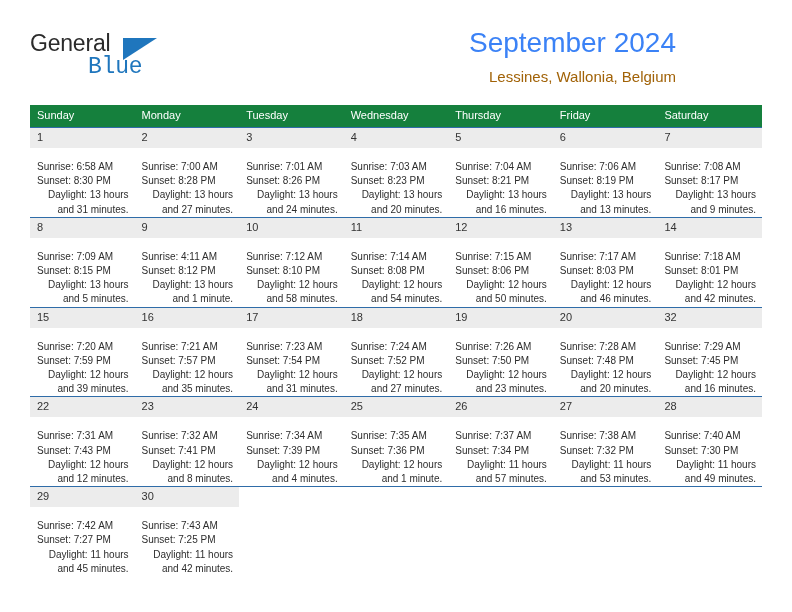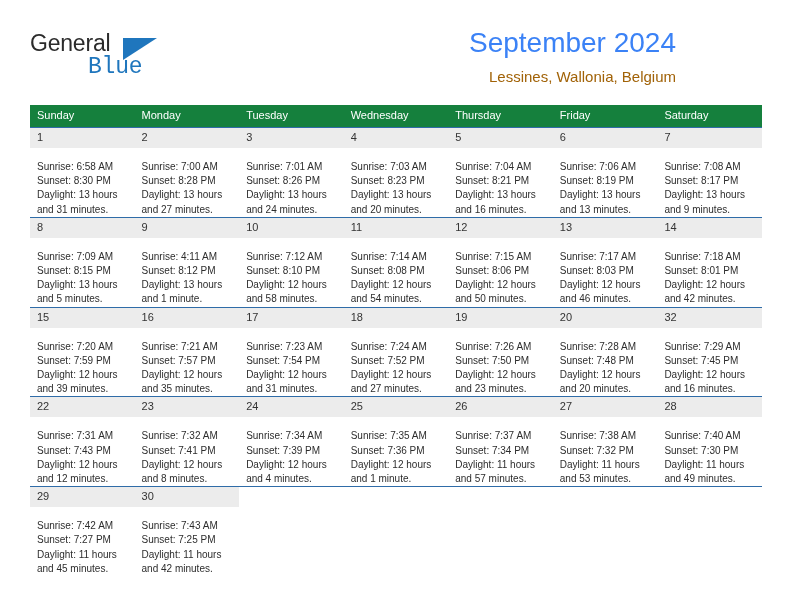--- a/index.html
+++ b/index.html
@@ -135,20 +135,21 @@
     padding: 12px 6px 0 7px;
     font-size: 10px;
     line-height: 14.2px;
     color: #2d2d2d;
   }
   .details div {
     white-space: nowrap;
   }
   .details .wrap {
     white-space: normal;
+    text-align: right;
   }
 </style>
 </head>
 <body>
 
 <div class="page">
 
   <div class="header">
 
     <div class="brand">

